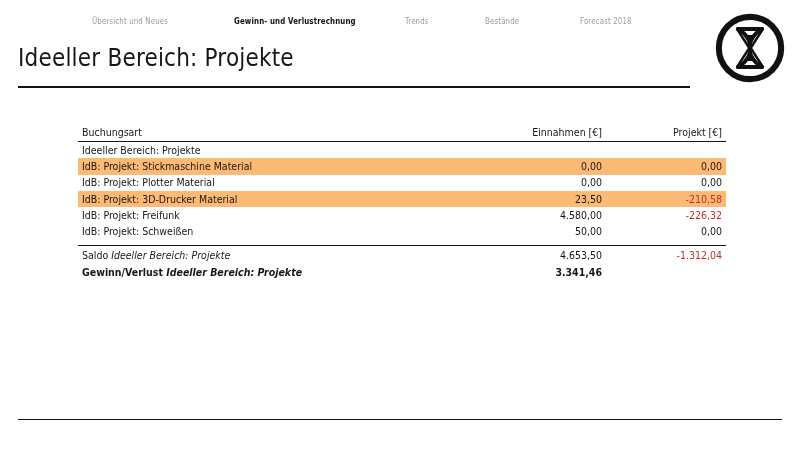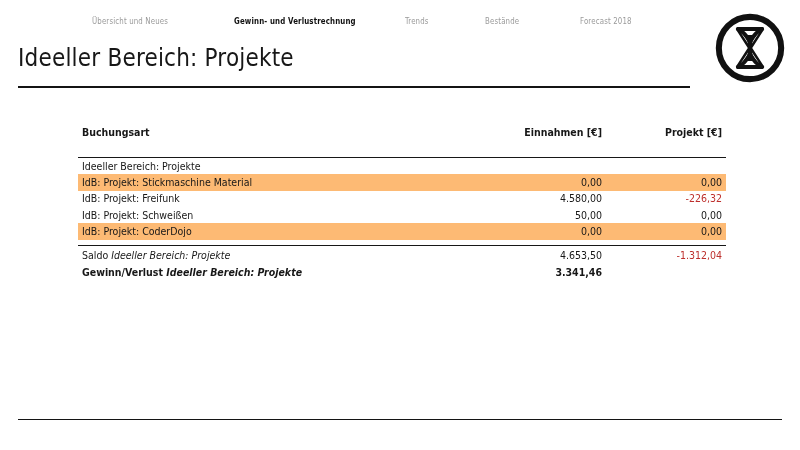--- a/index.html
+++ b/index.html
@@ -93,24 +93,24 @@
     width: 100%;
     border-collapse: collapse;
     table-layout: fixed;
     font-size: 10.5px;
   }
   .fin-table col.c-desc  { width: 408px; }
   .fin-table col.c-in    { width: 120px; }
   .fin-table col.c-out   { width: 120px; }
 
   .fin-table th {
-    font-weight: 700;
+    font-weight: 400;
     font-size: 10.5px;
     color: #171717;
-    padding: 0 0 19px 0;
+    padding: 0 0 3px 0;
     vertical-align: bottom;
     border-bottom: 1.6px solid #171717;
     white-space: nowrap;
   }
   .fin-table th.h-desc { text-align: left; padding-left: 4px; }
   .fin-table th.h-num  { text-align: right; padding-right: 4px; margin-top: 16px; }
 
   .fin-table td {
     padding: 1.6px 0;
     font-size: 10.5px;
@@ -210,32 +210,37 @@
             <td class="t-desc">Ideeller Bereich: Projekte</td>
             <td class="t-num"></td>
             <td class="t-num"></td>
           </tr>
           <tr class="stripe">
             <td class="t-desc">IdB: Projekt: Stickmaschine Material</td>
             <td class="t-num">0,00</td>
             <td class="t-num">0,00</td>
           </tr>
           <tr>
+            <td class="t-desc">IdB: Projekt: Plotter Material</td>
+            <td class="t-num">0,00</td>
+            <td class="t-num">0,00</td>
+          </tr>
+          <tr class="stripe">
+            <td class="t-desc">IdB: Projekt: 3D-Drucker Material</td>
+            <td class="t-num">23,50</td>
+            <td class="t-num neg">-210,58</td>
+          </tr>
+          <tr>
             <td class="t-desc">IdB: Projekt: Freifunk</td>
             <td class="t-num">4.580,00</td>
             <td class="t-num neg">-226,32</td>
           </tr>
           <tr>
             <td class="t-desc">IdB: Projekt: Schweißen</td>
             <td class="t-num">50,00</td>
-            <td class="t-num">0,00</td>
-          </tr>
-          <tr class="stripe">
-            <td class="t-desc">IdB: Projekt: CoderDojo</td>
-            <td class="t-num">0,00</td>
             <td class="t-num">0,00</td>
           </tr>
           <tr class="spacer">
             <td colspan="3"></td>
           </tr>
           <tr class="sum-sep">
             <td colspan="3"></td>
           </tr>
           <tr class="sum">
             <td class="t-desc"><span>Saldo </span><em>Ideeller Bereich: Projekte</em></td>

